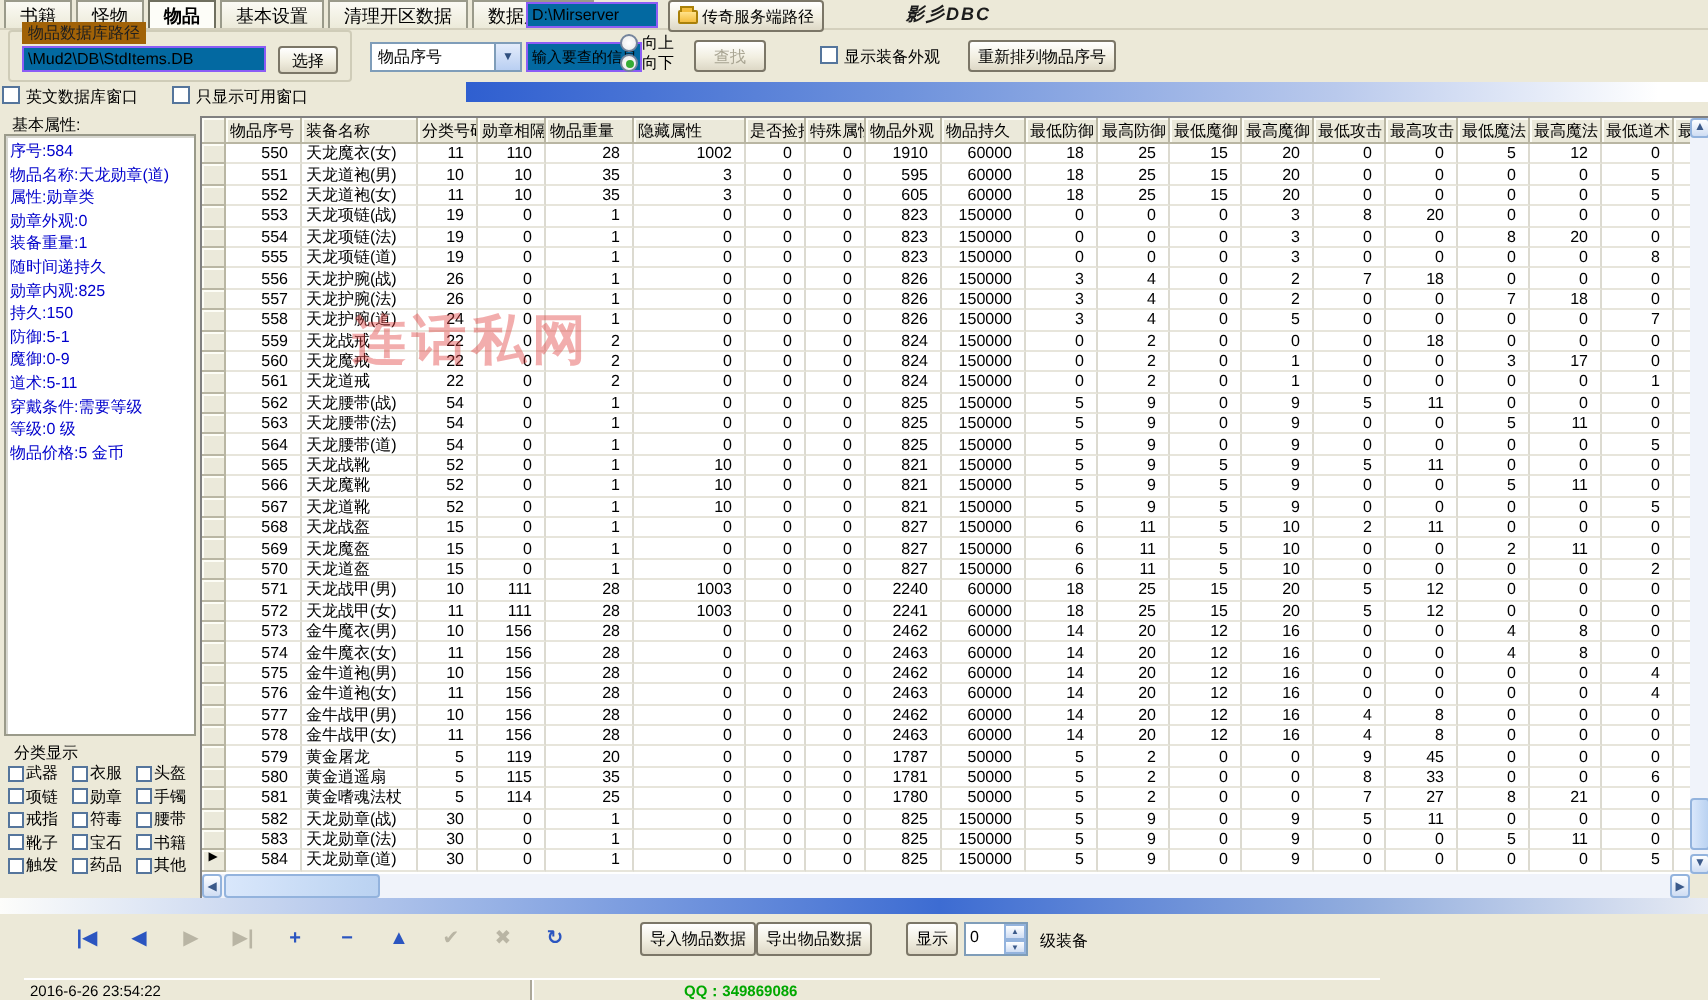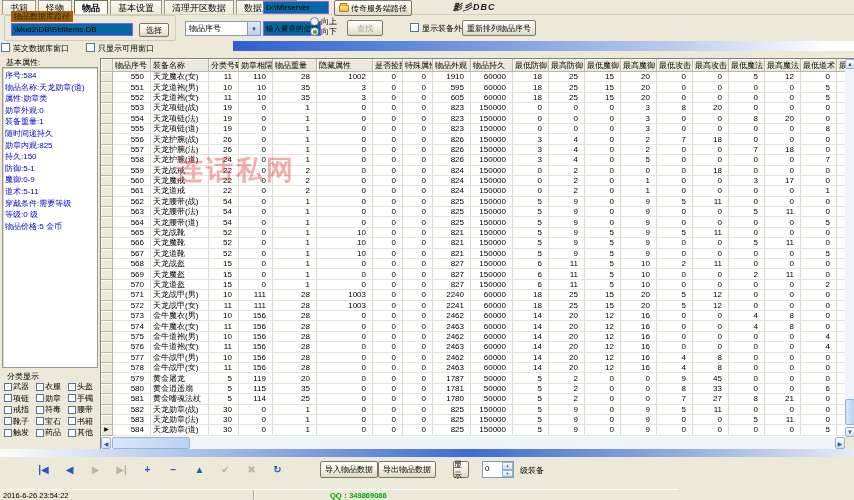--- a/index.html
+++ b/index.html
@@ -67,21 +67,21 @@
   .nav-row { position:absolute; left:36px; top:463px; display:flex; gap:11px; }
   .nav-btn { width:15px; height:14px; text-align:center; font-size:10px; line-height:14px; font-weight:bold; color:#2b55c0; cursor:default; }
   .nav-btn.off { color:#b9b5a4; }
   .spin { position:absolute; left:482px; top:461px; width:32px; height:17px; border:1px solid #7f9db9; background:#fff; }
   .spin .v { position:absolute; left:2px; top:2px; font-size:8px; }
   .spin .arrows { position:absolute; right:0; top:0; width:11px; height:15px; }
   .spin .arrows div { height:7.5px; background:linear-gradient(#fdfeff,#cfddf3); border:1px solid #93b3dd; font-size:4px; line-height:6px; text-align:center; color:#3b5a8a; }
   .lvl-label { position:absolute; left:520px; top:465px; font-size:8px; }
 
   
-  .statusbar { position:absolute; left:0; top:489px; width:678px; height:11px; background:#ece9d8; border-top:1px solid #ffffff; font-size:7.5px; }
+  .statusbar { position:absolute; left:12px; top:489px; width:678px; height:11px; background:#ece9d8; border-top:1px solid #ffffff; font-size:7.5px; }
   .status-date { position:absolute; left:3px; top:1px; }
   .status-div { position:absolute; left:253px; top:0; width:1px; height:11px; background:#aca899; box-shadow:1px 0 0 #fff; }
   .status-qq { position:absolute; left:330px; top:1px; color:#00a800; font-weight:bold; }
 </style>
 </head>
 <body>
 
 <div class="tabbar">
   <span id="tabs-host"><span class="tab">书籍</span><span class="tab">怪物</span><span class="tab active">物品</span><span class="tab">基本设置</span><span class="tab">清理开区数据</span><span class="tab">数据库制作</span></span>
 </div>
@@ -111,21 +111,21 @@
 <div class="radio-row" style="top:26px;">
   <span class="radio sel"></span>
   <span>向下</span>
 </div>
 <div class="xp-btn btn-disabled" style="left:347px; top:20px; width:36px; height:16px;">
   <span>查找</span>
 </div>
 <div style="position:absolute; left:410px; top:23px;">
   <span class="cb"></span><span class="cb-label">显示装备外观</span>
 </div>
-<div class="xp-btn" style="left:462px; top:20px; height:16px; padding:0 4px;">
+<div class="xp-btn" style="left:484px; top:20px; height:16px; padding:0 4px;">
   <span>重新排列物品序号</span>
 </div>
 
 <div class="optrow-cb" style="left:1px;">
   <span class="cb"></span><span class="cb-label">英文数据库窗口</span>
 </div>
 <div class="optrow-cb" style="left:86px;">
   <span class="cb"></span><span class="cb-label">只显示可用窗口</span>
 </div>
 <div class="grad-top"></div>
@@ -1098,21 +1098,21 @@
     <div class="nav-btn off">✔</div>
     <div class="nav-btn off">✖</div>
     <div class="nav-btn">↻</div>
   </div>
 <div class="xp-btn" style="left:320px; top:461px; height:17px; padding:0 4px;">
   <span>导入物品数据</span>
 </div>
 <div class="xp-btn" style="left:378px; top:461px; height:17px; padding:0 4px;justify-content:center;">
   <span>导出物品数据</span>
 </div>
-<div class="xp-btn" style="left:453px; top:461px; width:16px; height:17px;">
+<div class="xp-btn" style="left:453px; top:461px; width:26px; height:17px;">
   <span>显示</span>
 </div>
 <div class="spin">
   <span class="v">0</span>
   <span class="arrows">
     <div>▲</div>
     <div>▼</div>
   </span>
 </div>
 <div class="lvl-label">级装备</div>

